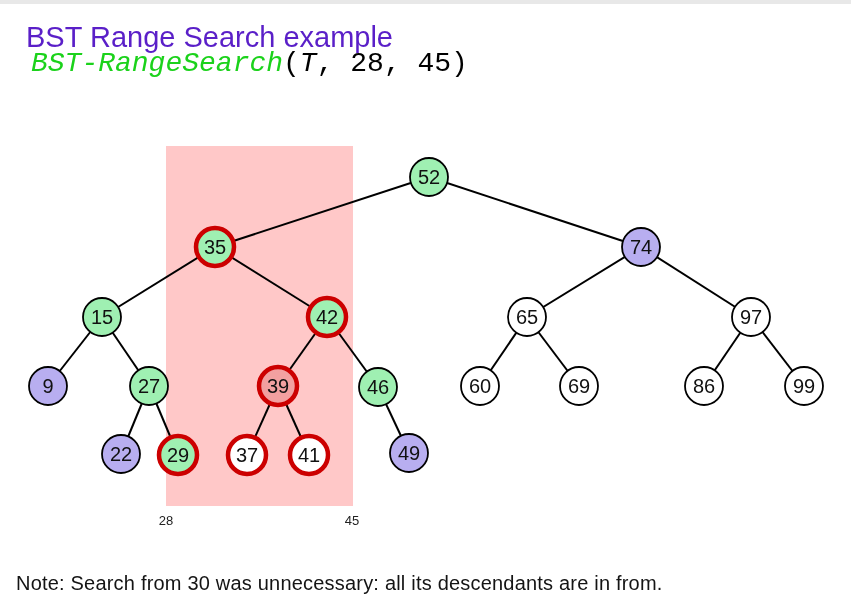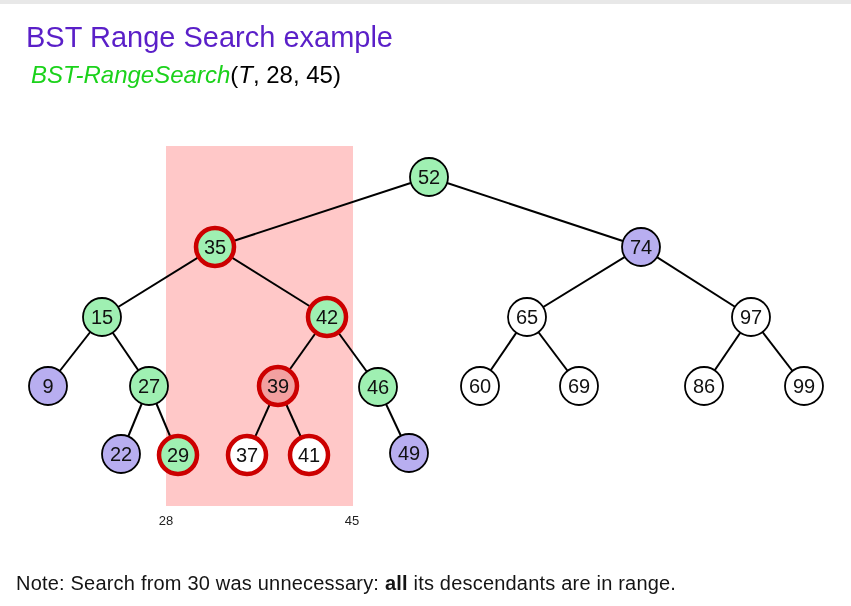--- a/index.html
+++ b/index.html
@@ -12,22 +12,22 @@
     margin: 4px auto;
   }
   .page-title {
     position: absolute; left: 26px; top: 17px;
     font-size: 29px; font-weight: normal;
     color: var(--color-title, #5a1fc8);
     letter-spacing: 0px;
     margin: 0;
   }
   .subtitle {
-    position: absolute; left: 31px; top: 57px;
-    font-size: 24px; color: #000;
+    position: absolute; left: 31px; top: 44px;
+    font-size: 28px; color: #000; font-family: Liberation Mono, monospace;
   }
   .subtitle .fn {
     font-style: italic;
     color: var(--color-subtitle-green, #1bd21b);
   }
   .subtitle .math-t { font-style: italic; }
   .tree-svg { position: absolute; left: 0; top: 0; }
   .node-label {
     font-family: "Liberation Sans", sans-serif;
     font-size: 20px; fill: #111;
@@ -35,21 +35,21 @@
   .band-label {
     font-family: "Liberation Sans", sans-serif;
     font-size: 13px; fill: #222;
   }
   .note {
     position: absolute; left: 16px; top: 568px;
     font-size: 20px; color: #141414;
     letter-spacing: 0.2px;
     white-space: nowrap;
   }
-  .note b { font-weight: bold; }
+  .note b { font-weight: normal; }
 </style>
 </head>
 <body>
 
 <div class="slide">
 
   <h1 class="page-title">BST Range Search example</h1>
 
   <div class="subtitle"><span class="fn">BST-RangeSearch</span><span>(</span><span class="math-t">T</span><span>, 28, 45)</span></div>
 
@@ -151,15 +151,15 @@
       <g>
         <circle cx="309" cy="451" r="19" fill="#ffffff" stroke="#cc0000" stroke-width="4.5"></circle>
         <text x="309" y="451" dy="0.35em" text-anchor="middle" class="node-label">41</text>
       </g>
       <g>
         <circle cx="409" cy="449" r="19" fill="#b8aef0" stroke="#000000" stroke-width="1.8"></circle>
         <text x="409" y="449" dy="0.35em" text-anchor="middle" class="node-label">49</text>
       </g>
     </svg>
 
-  <div class="note"><span>Note: Search from 30 was unnecessary: </span><b>all</b><span> its descendants are in range.</span></div>
+  <div class="note"><span>Note: Search from 30 was unnecessary: </span><b>all</b><span> its descendants are in from.</span></div>
 
 </div>
 
 </body></html>

